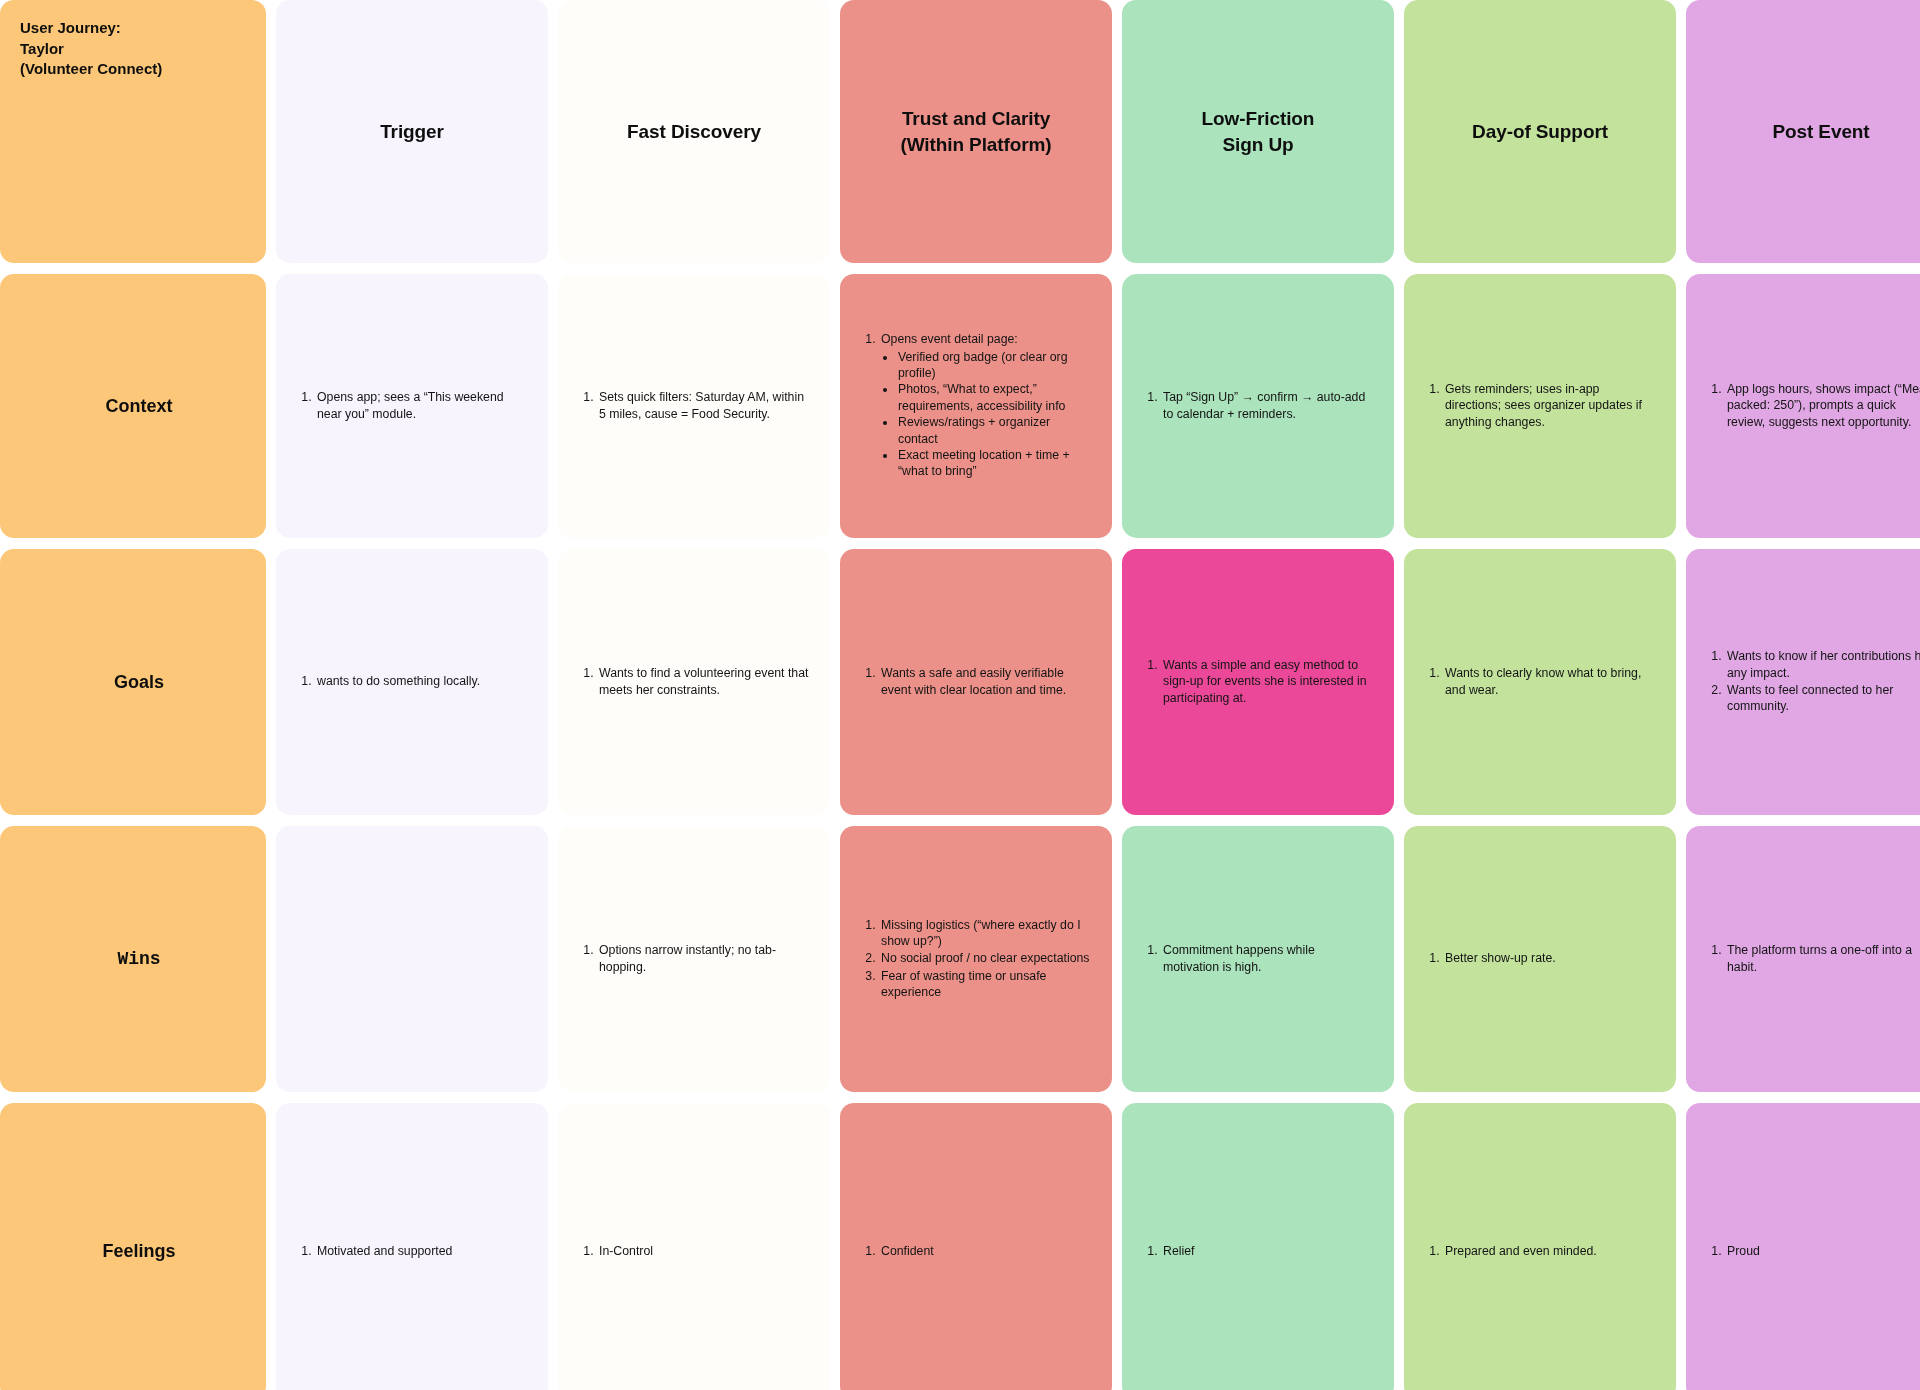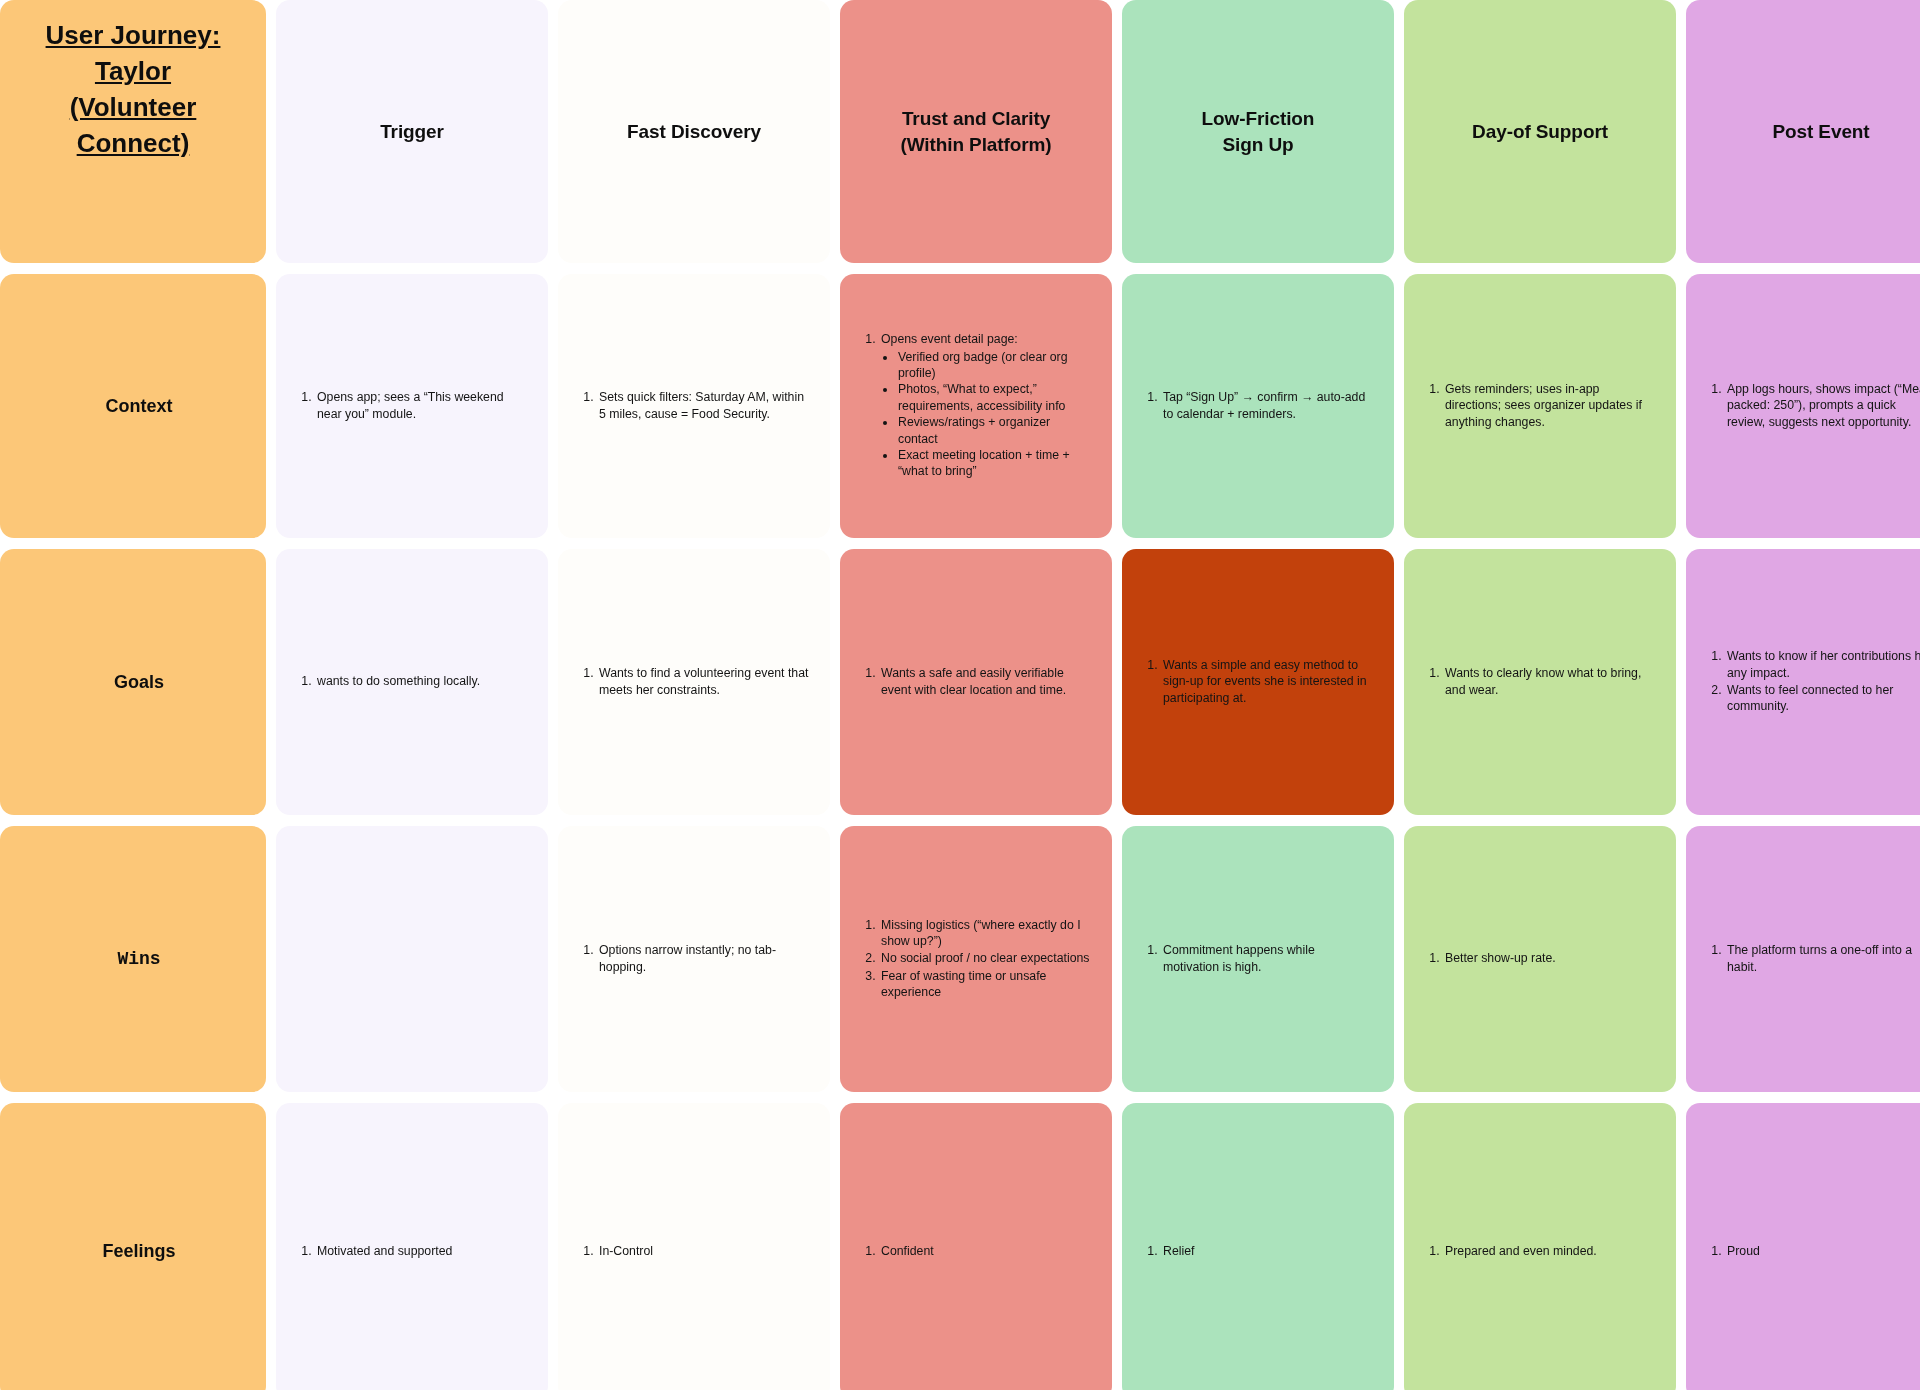--- a/index.html
+++ b/index.html
@@ -40,25 +40,24 @@
     font-weight: bold;
     font-size: 19px;
     line-height: 1.32;
     color: #0e0e0e;
     letter-spacing: -0.1px;
   }
 
   
   .cell.corner .title {
     font-weight: bold;
-    font-size: 26px;
+    font-size: 15px;
     line-height: 1.38;
     color: #0e0e0e;
-    text-align: center;
-    text-decoration: underline;
+    text-align: left;
   }
 
   
   .cell.rowlabel {
     align-items: center;
     justify-content: center;
     padding-left: 32px;
   }
   .cell.rowlabel .title {
     font-weight: bold;
@@ -146,21 +145,21 @@
         <ol class="items">
           <li>Opens event detail page:<ul class="subitems">
               <li>Verified org badge (or clear org profile)</li>
               <li>Photos, “What to expect,” requirements, accessibility info</li>
               <li>Reviews/ratings + organizer contact</li>
               <li>Exact meeting location + time + “what to bring”</li>
             </ul></li>
         </ol>
       </div>
     </div>
-    <div class="cell body" style="background: rgb(171, 227, 188);">
+    <div class="cell body" style="background: rgb(171, 227, 188); border-radius: 15px;">
       <div class="content">
         <ol class="items">
           <li>Tap “Sign Up” → confirm → auto-add to calendar + reminders.</li>
         </ol>
       </div>
     </div>
     <div class="cell body" style="background: rgb(195, 227, 157);">
       <div class="content">
         <ol class="items">
           <li>Gets reminders; uses in-app directions; sees organizer updates if anything changes.</li>
@@ -191,21 +190,21 @@
         </ol>
       </div>
     </div>
     <div class="cell body" style="background: rgb(236, 145, 137);">
       <div class="content">
         <ol class="items">
           <li>Wants a safe and easily verifiable event with clear location and time.</li>
         </ol>
       </div>
     </div>
-    <div class="cell body" style="background: #c2410c;">
+    <div class="cell body" style="background: #ec4899;">
       <div class="content">
         <ol class="items">
           <li>Wants a simple and easy method to sign-up for events she is interested in participating at.</li>
         </ol>
       </div>
     </div>
     <div class="cell body" style="background: rgb(195, 227, 157);">
       <div class="content">
         <ol class="items">
           <li>Wants to clearly know what to bring, and wear.</li>

